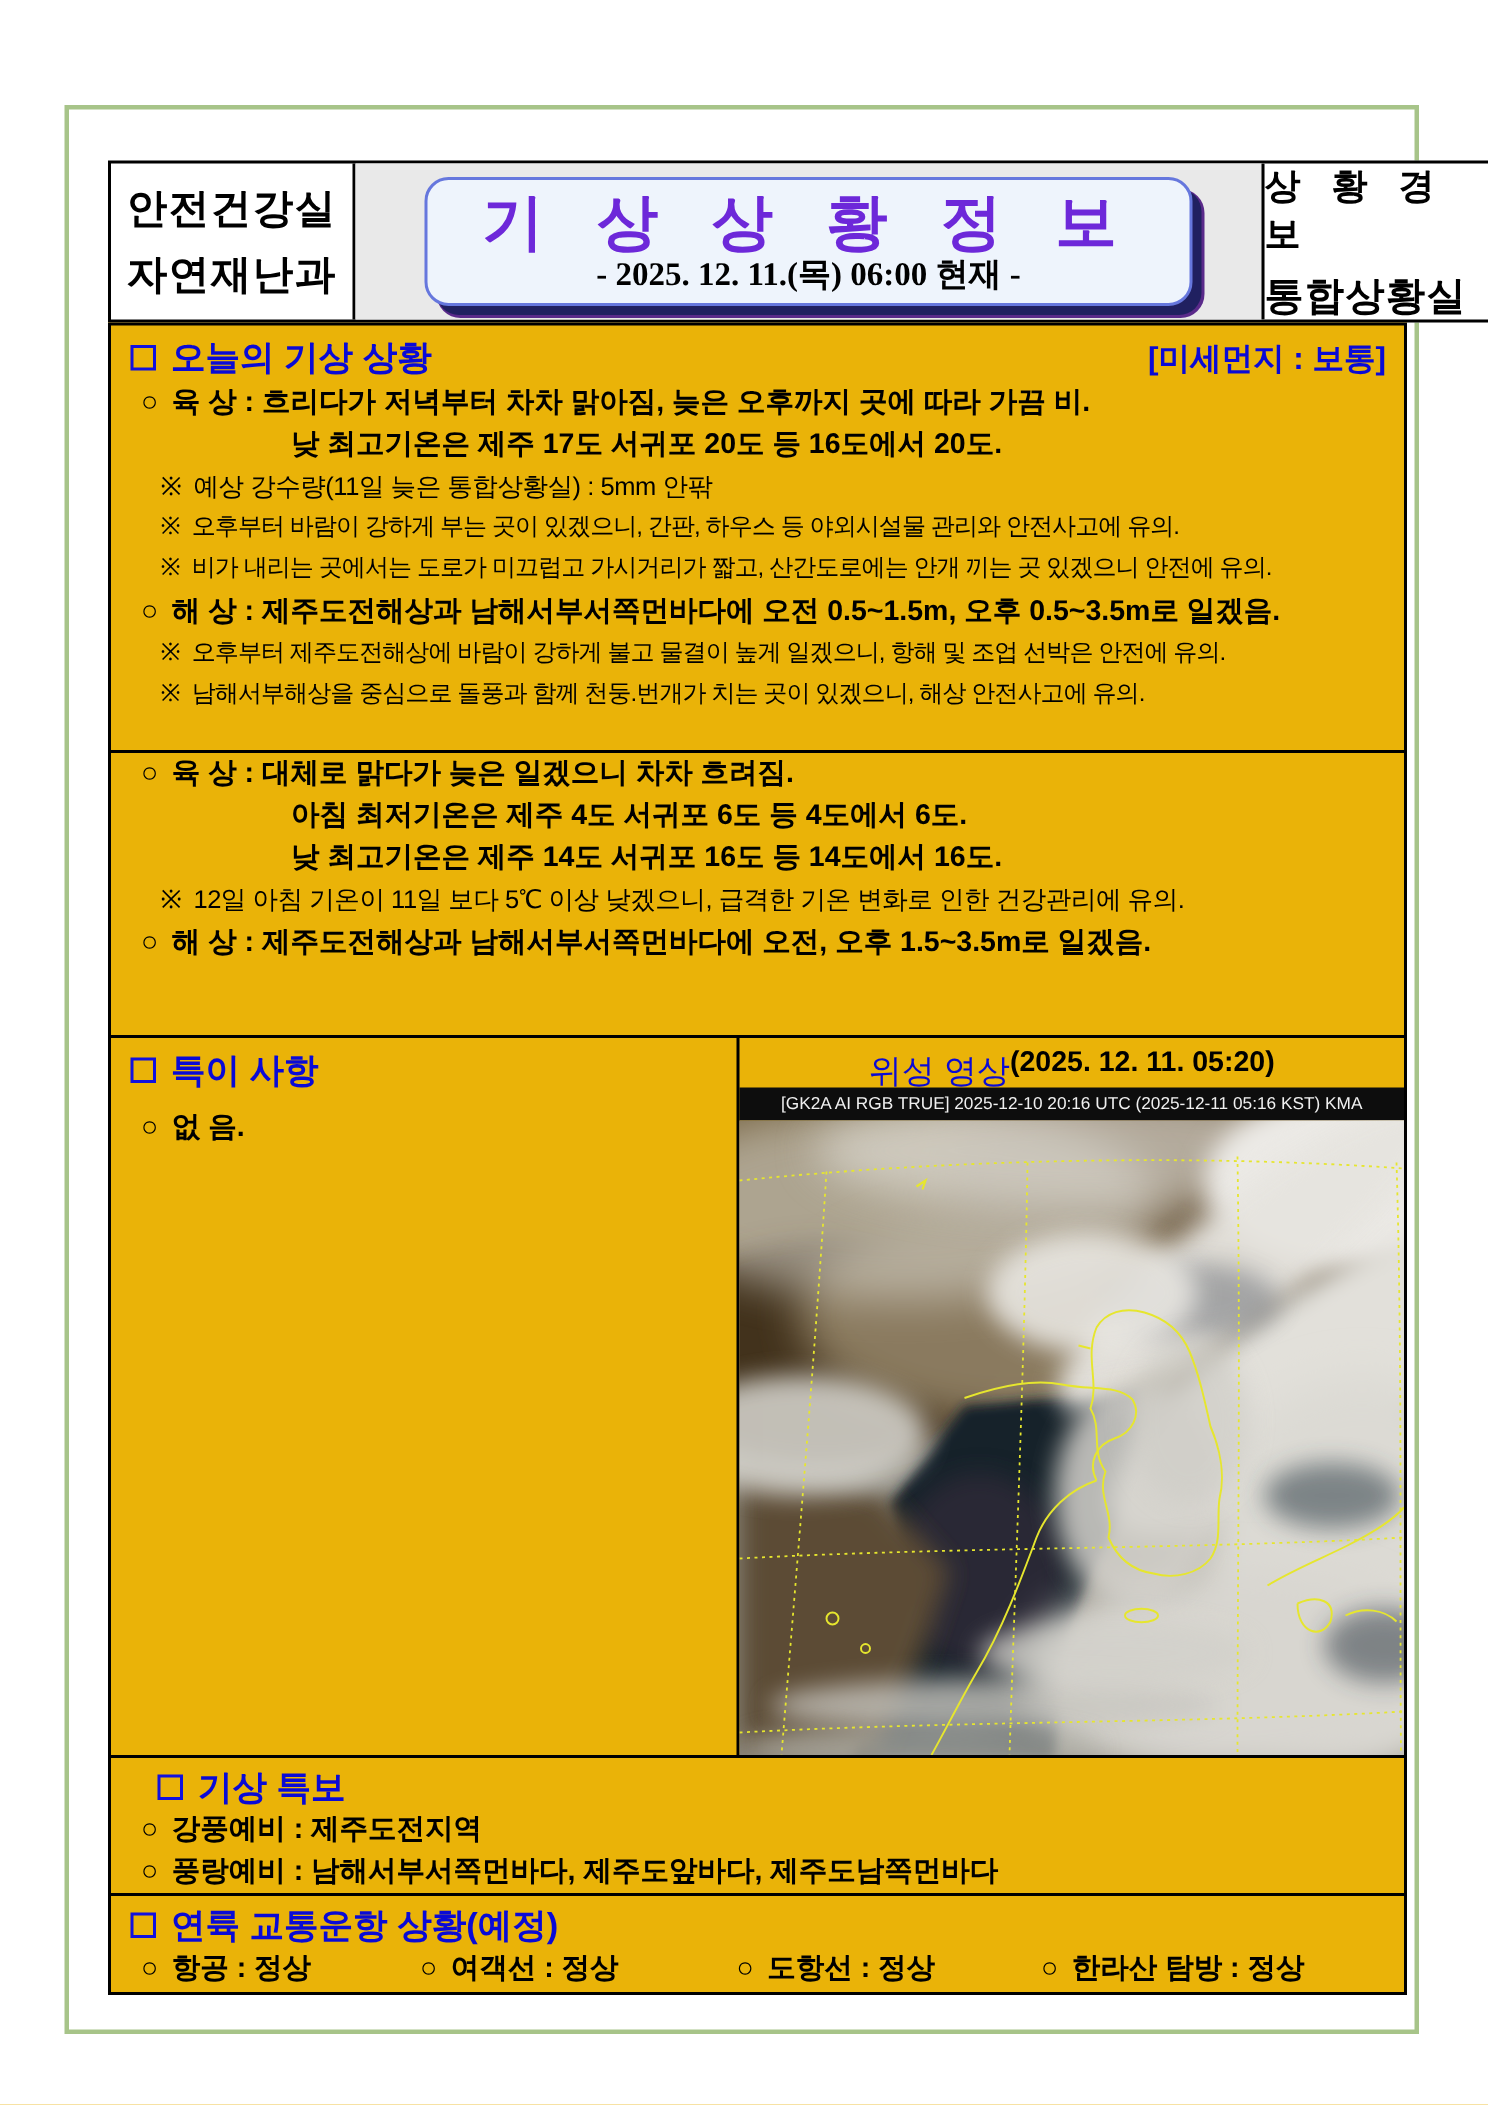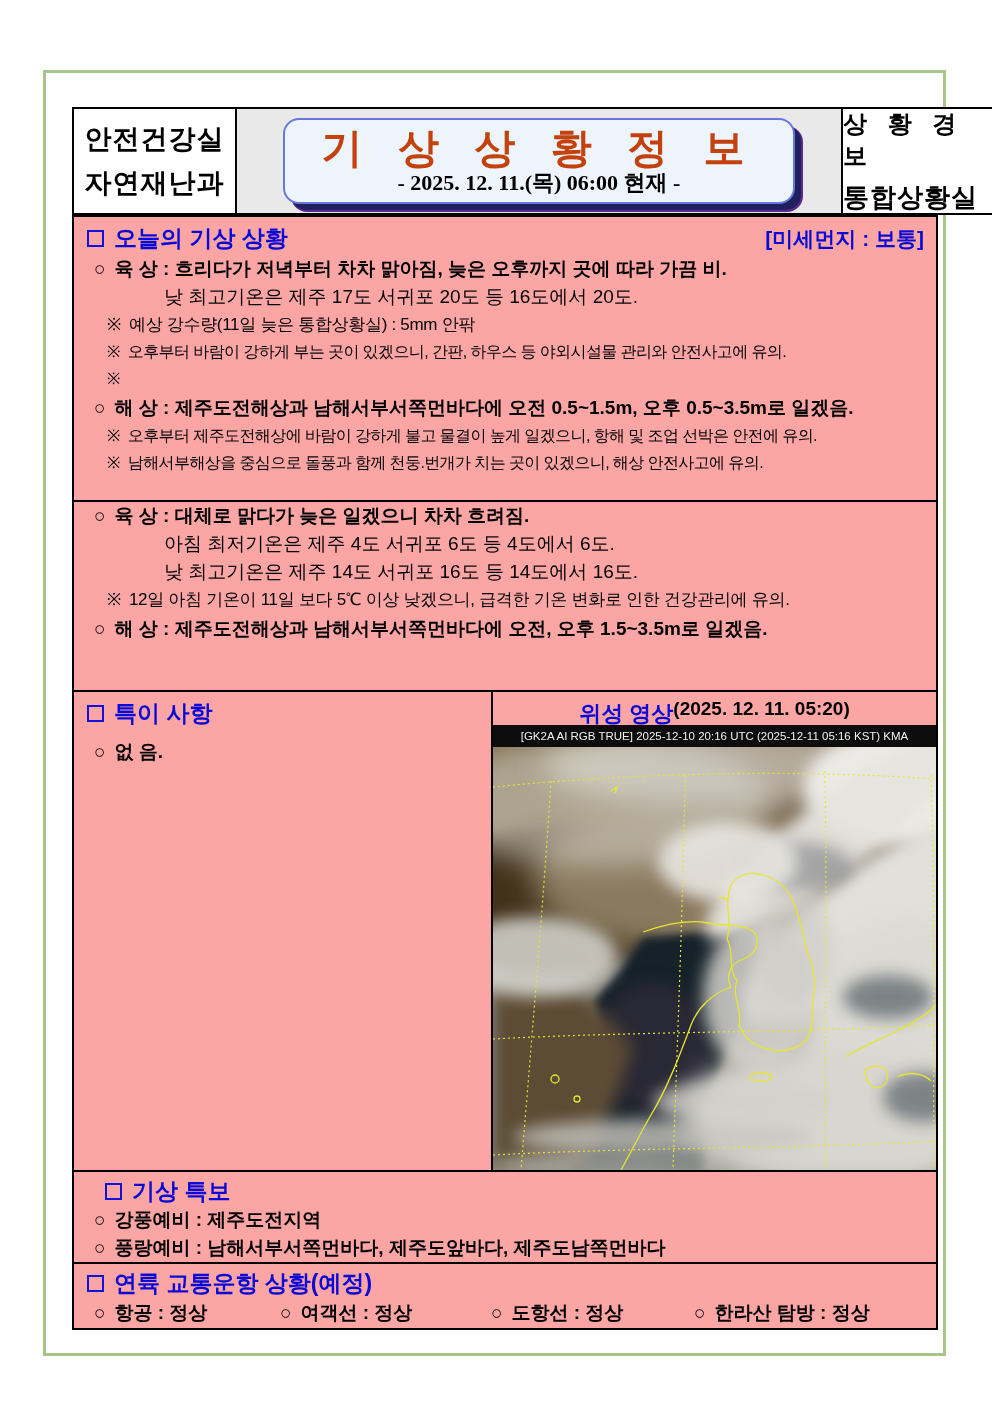--- a/index.html
+++ b/index.html
@@ -5,57 +5,57 @@
   * { margin:0; padding:0; box-sizing:border-box; }
   body { background:#ffffff; font-family:"Liberation Sans", sans-serif; }
   .page { position:relative; width:992px; height:1403px; background:#fff; overflow:hidden; }
   .green-frame { position:absolute; left:43px; top:70px; width:903px; height:1286px; border:3px solid #a7c489; }
 
   
   .header-table { position:absolute; left:72px; top:107px; width:936px; height:108px; display:flex; border:2.5px solid #000; background:#fff; }
   .cell-dept { width:163px; border-right:2.5px solid #000; display:flex; flex-direction:column; justify-content:center; align-items:center; gap:8px; font-weight:bold; font-size:27px; letter-spacing:1px; }
   .cell-title { flex:1; background:#e9e9e9; border-right:2.5px solid #000; display:flex; align-items:center; justify-content:center; }
   .title-box { width:512px; height:86px; background:#eef4fc; border:2px solid #6677dd; border-radius:16px; box-shadow:7px 7px 0 -1px #202060, 8px 8px 0 0 #5a2a8a; display:flex; flex-direction:column; align-items:center; justify-content:center; }
-  .title-main { font-size:41px; font-weight:bold; letter-spacing:12px; color:#c2410c; line-height:44px; white-space:nowrap; }
+  .title-main { font-size:41px; font-weight:bold; letter-spacing:12px; color:#6d28d9; line-height:44px; white-space:nowrap; }
   .title-sub { font-family:"Liberation Serif", serif; font-size:22px; font-weight:bold; color:#000; line-height:26px; white-space:nowrap; }
   .cell-right { width:163px; display:flex; flex-direction:column; justify-content:center; align-items:flex-start; gap:8px; font-weight:bold; }
   .cell-right .r1 { font-size:24px; letter-spacing:7px; }
   .cell-right .r2 { font-size:26px; letter-spacing:1px; }
 
   
-  .main-table { position:absolute; left:72px; top:215px; width:866px; height:1115px; border:2.5px solid #000; background:#fca5a5; }
+  .main-table { position:absolute; left:72px; top:215px; width:866px; height:1115px; border:2.5px solid #000; background:#eab308; }
   .section { border-bottom:2.5px solid #000; }
   .section:last-child { border-bottom:none; }
 
   .sec-head { display:flex; align-items:center; justify-content:space-between; padding:5px 12px 0 13px; height:38px; }
   .head-left { display:flex; align-items:center; }
   .chk { width:17px; height:17px; border:2.5px solid #1111dd; margin-right:10px; flex:0 0 auto; }
   .h-text { color:#0a0ad6; font-size:23px; font-weight:bold; white-space:nowrap; }
   .h-badge { color:#0a0ad6; font-size:21px; font-weight:bold; white-space:nowrap; }
 
   .ln { padding-left:20px; font-size:19px; font-weight:bold; line-height:28px; white-space:nowrap; color:#000; display:flex; }
   .ln .bullet { margin-right:9px; font-weight:normal; font-size:19px; }
-  .cont { padding-left:90px; font-size:19px; font-weight:normal; line-height:28px; white-space:nowrap; }
+  .cont { padding-left:120px; font-size:19px; font-weight:bold; line-height:28px; white-space:nowrap; }
   .note { padding-left:33px; font-size:17px; font-weight:normal; line-height:27px; letter-spacing:-0.3px; white-space:nowrap; display:flex; color:#000; }
   .note .bullet { margin-right:8px; }
   .note.tight { font-size:16px; letter-spacing:-0.6px; }
   .sea { margin-top:2px; }
 
   
   .sec-today { height:285px; }
   .sec-tomorrow { height:190px; }
   .sec-special { height:480px; display:flex; }
   .sec-warning { height:92px; }
   .sec-transport { height:68px; }
 
   
   .sp-left { width:464px; border-right:2.5px solid #000; }
   .sp-right { flex:1; display:flex; flex-direction:column; }
   .sat-title { height:33px; display:flex; align-items:center; justify-content:center; white-space:nowrap; }
-  .sat-title .t-blue { color:#0a0ad6; font-size:22px; font-weight:bold;margin-top:10px; }
+  .sat-title .t-blue { color:#0a0ad6; font-size:22px; font-weight:normal;margin-top:10px; }
   .sat-title .t-date { color:#000; font-size:19px; font-weight:bold; }
   .sat-caption { height:23px; background:#0d0d0d; color:#f0f0f0; font-size:11.5px; display:flex; align-items:center; justify-content:center; white-space:nowrap; }
   .sat-img { flex:1; line-height:0; }
 
   
   .transport-items { display:flex; padding-left:20px; }
   .tr-item { font-size:19px; font-weight:bold; line-height:30px; white-space:nowrap; display:flex; }
   .tr-item .bullet { margin-right:9px; font-weight:normal; }
   .tr-item.w1 { width:186px; } .tr-item.w2 { width:211px; } .tr-item.w3 { width:203px; }
 </style>
@@ -100,20 +100,21 @@
       <div class="note">
           <span class="bullet">※</span>
           <span>예상 강수량(11일 늦은 통합상황실) : 5mm 안팎</span>
         </div>
       <div class="note tight">
           <span class="bullet">※</span>
           <span>오후부터 바람이 강하게 부는 곳이 있겠으니, 간판, 하우스 등 야외시설물 관리와 안전사고에 유의.</span>
         </div>
       <div class="note tight">
           <span class="bullet">※</span>
+          <span>비가 내리는 곳에서는 도로가 미끄럽고 가시거리가 짧고, 산간도로에는 안개 끼는 곳 있겠으니 안전에 유의.</span>
         </div>
       <div class="ln sea">
           <span class="bullet">○</span>
           <span>해 상 : 제주도전해상과 남해서부서쪽먼바다에 오전 0.5~1.5m, 오후 0.5~3.5m로 일겠음.</span>
         </div>
       <div class="note tight">
           <span class="bullet">※</span>
           <span>오후부터 제주도전해상에 바람이 강하게 불고 물결이 높게 일겠으니, 항해 및 조업 선박은 안전에 유의.</span>
         </div>
       <div class="note tight">

